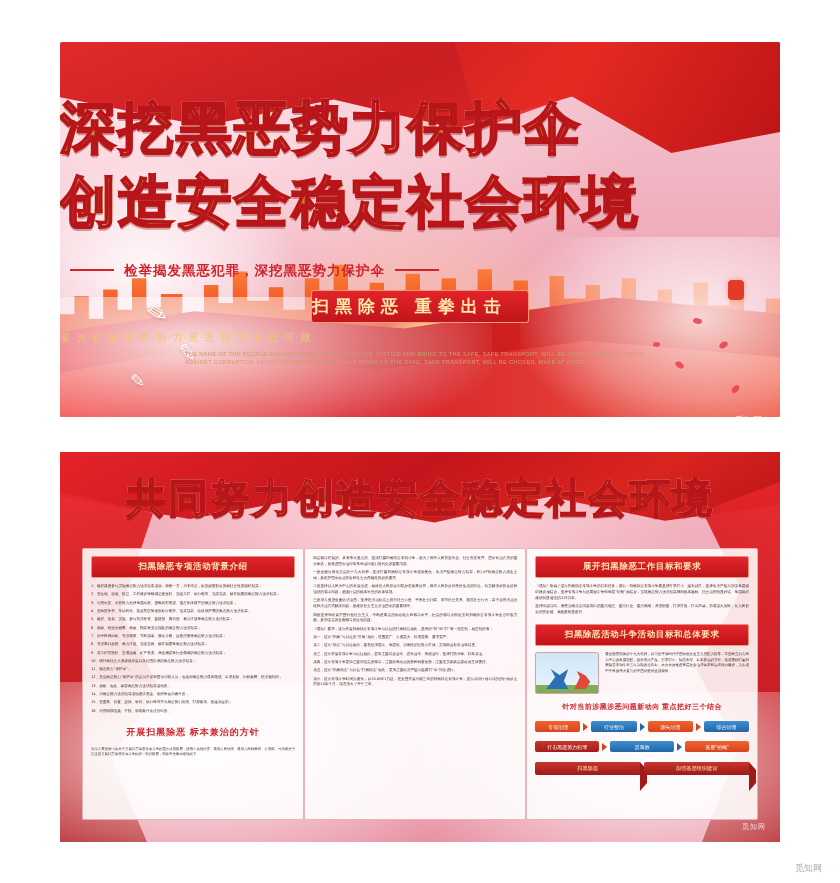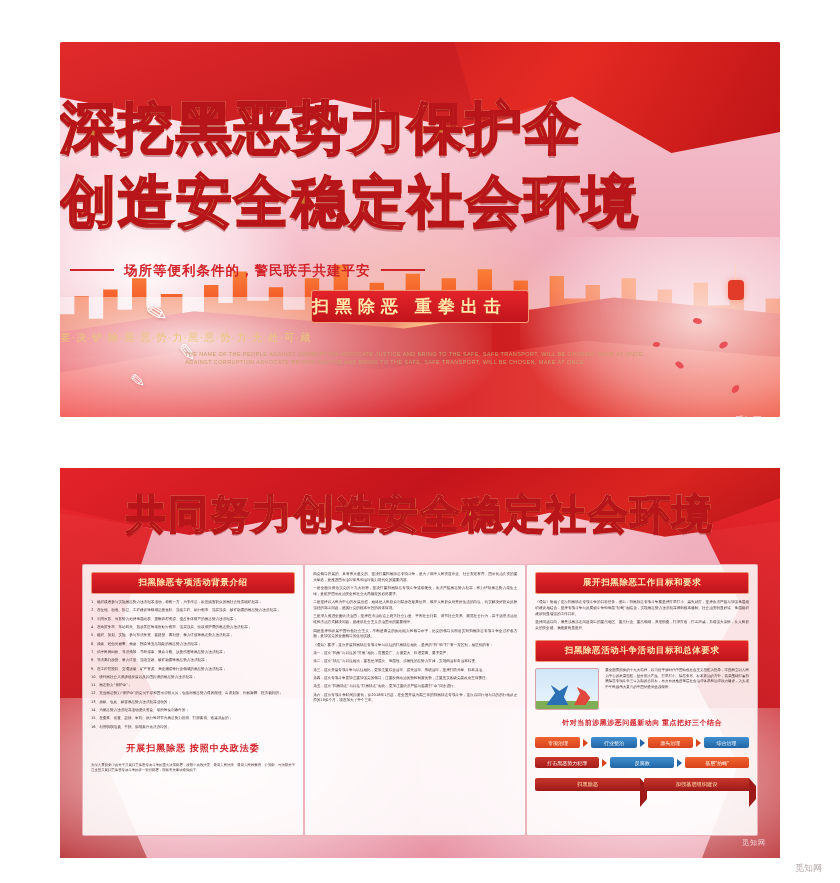--- a/index.html
+++ b/index.html
@@ -113,21 +113,21 @@
   .b-chars{
     margin-top:8px;color:#e9c77a;font-size:10.5px;letter-spacing:1px;
   }
   .b-en{
     margin-top:5px;color:#caa06d;font-size:5.5px;letter-spacing:.4px;line-height:1.5;
     max-width:470px;margin-left:auto;margin-right:auto;
   }
 
   
   .board{
-    position:absolute;left:60px;top:468px;width:720px;height:390px;overflow:hidden;
+    position:absolute;left:60px;top:452px;width:720px;height:390px;overflow:hidden;
     background:
       radial-gradient(ellipse at 50% 0%, #ffd9df 0%, rgba(255,217,223,0) 55%),
       linear-gradient(#f2b8c4 0%,#efa9b8 35%,#eda2b2 62%,#e893a4 100%);
   }
   .bd-redtop{
     position:absolute;left:0;top:0;width:100%;height:86px;
     background:linear-gradient(150deg,#e4232a 0%,#c5151c 45%,#da2420 72%,#b41217 100%);
     clip-path:polygon(0 0,100% 0,100% 62%,84% 80%,68% 52%,52% 82%,34% 54%,18% 78%,0 52%);
   }
   .bd-leftred{
@@ -260,21 +260,21 @@
     <div class="petal p1"></div>
     <div class="petal p2"></div>
     <div class="petal p3"></div>
     <div class="petal p4"></div>
     <div class="petal p5"></div>
 
     <div class="b-title-wrap">
       <div class="b-title">深挖黑恶势力保护伞</div>
       <div class="b-title l2">创造安全稳定社会环境</div>
       <div class="b-sub">
-        <span class="dash"></span><span>场所等便利条件的，警民联手共建平安</span><span class="dash"></span>
+        <span class="dash"></span><span>检举揭发黑恶犯罪，深挖黑恶势力保护伞</span><span class="dash"></span>
       </div>
       <div class="b-strip">扫黑除恶  重拳出击</div>
       <div class="b-chars">要·决·铲·除·黑·恶·势·力·黑·恶·势·力·无·处·可·藏</div>
       <div class="b-en">THE NAME OF THE PEOPLE AGAINST CORRUPTION ADVOCATE JUSTICE AND BRING TO THE SAFE, SAFE TRANSPORT, WILL BE CHOSEN, MAKE AT ONCE, AGAINST CORRUPTION ADVOCATE BRINGS JUSTICE AND BRING TO THE SAFE, SAFE TRANSPORT, WILL BE CHOSEN, MAKE AT ONCE</div>
     </div>
     <div class="wm1">觅知网</div>
   </div>
 
   <div class="board">
     <div class="bd-redtop"></div>
@@ -302,21 +302,21 @@
           <p>8、非法高利放贷、暴力讨债、强迫交易、敲诈勒索等黑恶势力违法犯罪；</p>
           <p>9、在工程招投标、交通运输、矿产资源、渔业捕捞等行业领域的黑恶势力违法犯罪；</p>
           <p>10、境外黑社会入境渗透发展以及跨国跨境的黑恶势力违法犯罪；</p>
           <p>11、黑恶势力“保护伞”；</p>
           <p>12、充当黑恶势力“保护伞”的党员干部和国家公职人员，包括对黑恶势力通风报信、出谋划策、徇私舞弊、枉法裁判的；</p>
           <p>13、放纵、包庇、纵容黑恶势力违法犯罪活动的；</p>
           <p>14、为黑恶势力违法犯罪活动提供资金、场所等便利条件的；</p>
           <p>15、在查禁、侦查、起诉、审判、执行等环节为黑恶势力说情、打探案情、透露消息的；</p>
           <p>16、利用职权阻挠、干扰、影响案件依法办理的。</p>
         </div>
-        <div class="redline">开展扫黑除恶  按照中央政法委</div>
+        <div class="redline">开展扫黑除恶  标本兼治的方针</div>
         <div class="tiny">为深入贯彻党中央关于开展扫黑除恶专项斗争的重大决策部署，按照中央政法委、最高人民法院、最高人民检察院、公安部、司法部关于在全国开展扫黑除恶专项斗争的统一安排部署，现将有关事项通知如下。</div>
       </div>
 
       <div class="col c2">
         <div class="body-txt">
           <p>由党领导开展的、具有伟大意义的、坚决打赢扫黑除恶专项斗争，是为了保障人民安居乐业、社会安定有序、国家长治久安的重大举措，是推进国家治理体系和治理能力现代化的重要内容。</p>
           <p>一是全面贯彻落实党的十九大精神，坚决打赢扫黑除恶专项斗争这场硬仗，依法严惩黑恶势力犯罪，有力铲除黑恶势力滋生土壤，是维护国家政治安全和社会大局稳定的必然要求。</p>
           <p>二是坚持以人民为中心的发展思想，始终把人民群众利益放在最高位置，顺应人民群众对美好生活的向往，切实解决好群众反映强烈的突出问题，是践行党的根本宗旨的具体体现。</p>
           <p>三是深入推进全面依法治国，坚持在法治轨道上统筹社会力量、平衡社会利益、调节社会关系、规范社会行为，善于运用法治思维和法治方式解决问题，是建设社会主义法治国家的重要保障。</p>
           <p>四是坚持和发展中国特色社会主义，不断提高党的执政能力和领导水平，把党的领导贯彻落实到扫黑除恶专项斗争全过程各方面，是加强党的全面领导的生动实践。</p>

